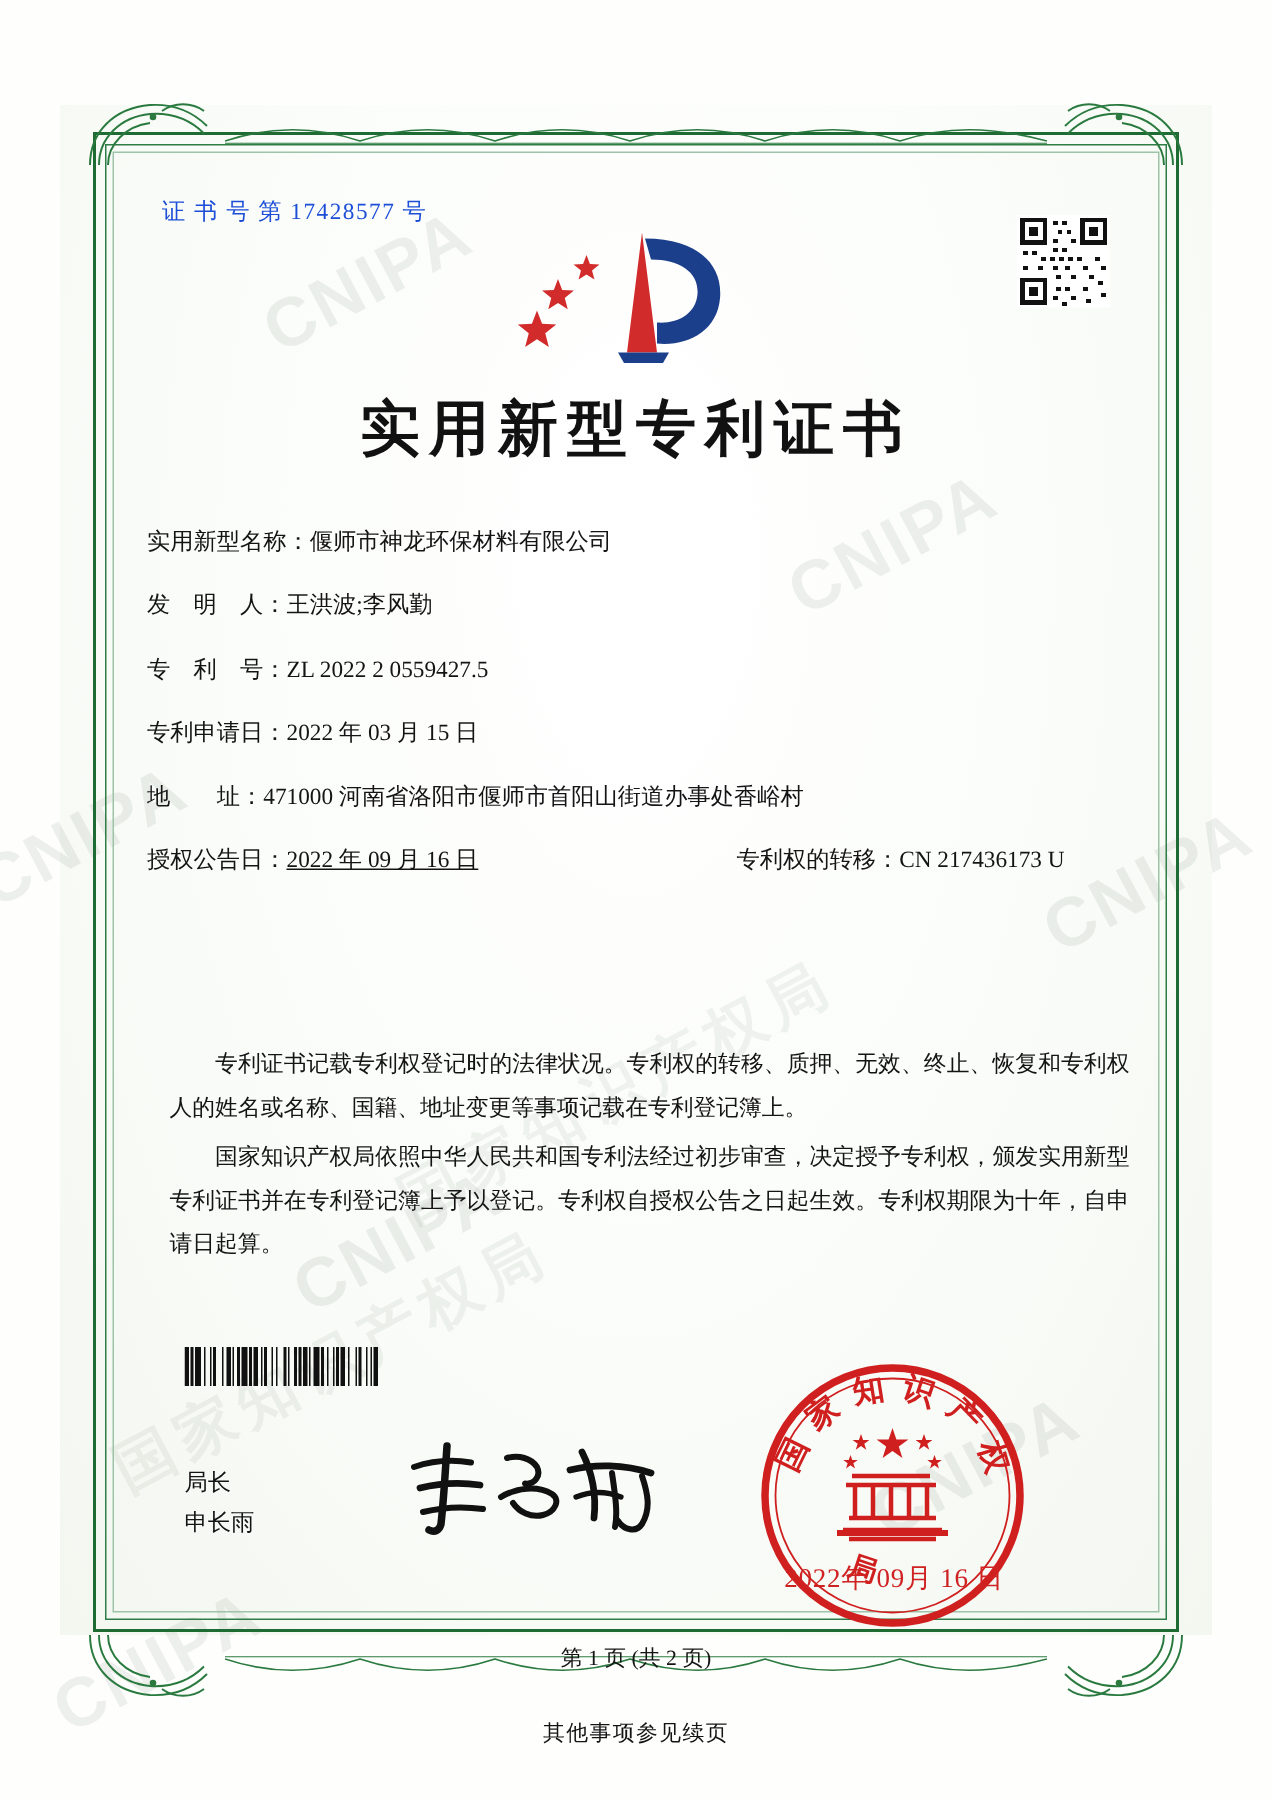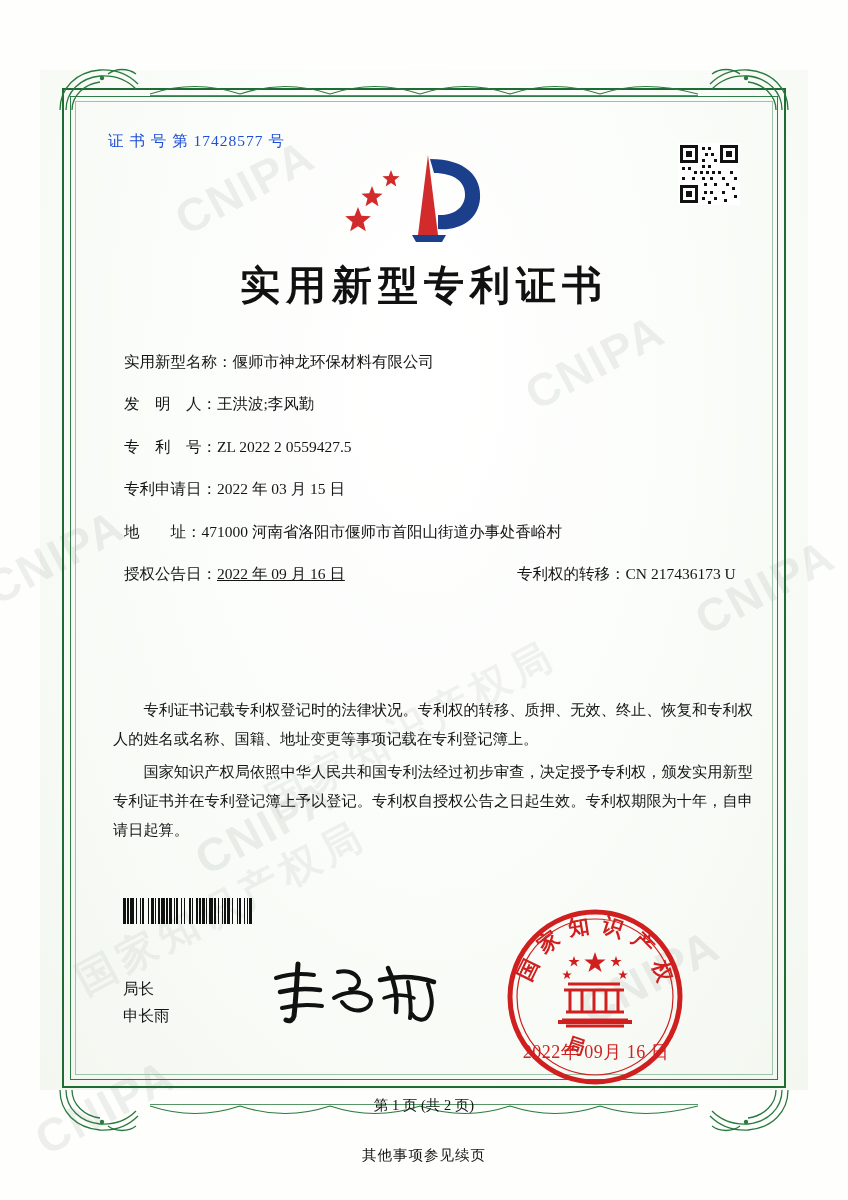--- a/index.html
+++ b/index.html
@@ -141,21 +141,21 @@
     font-size: 40px;
     font-weight: bold;
     letter-spacing: 6px;
     color: #111;
     font-family: "Liberation Serif", "DejaVu Serif", serif;
   }
 
   
   .fields {
     position: absolute;
-    left: 124px;
+    left: 98px;
     top: 352px;
     width: 640px;
   }
   .field {
     display: flex;
     align-items: baseline;
     margin-bottom: 21.5px;
     font-size: 15.5px;
     line-height: 1.35;
     color: #141414;

